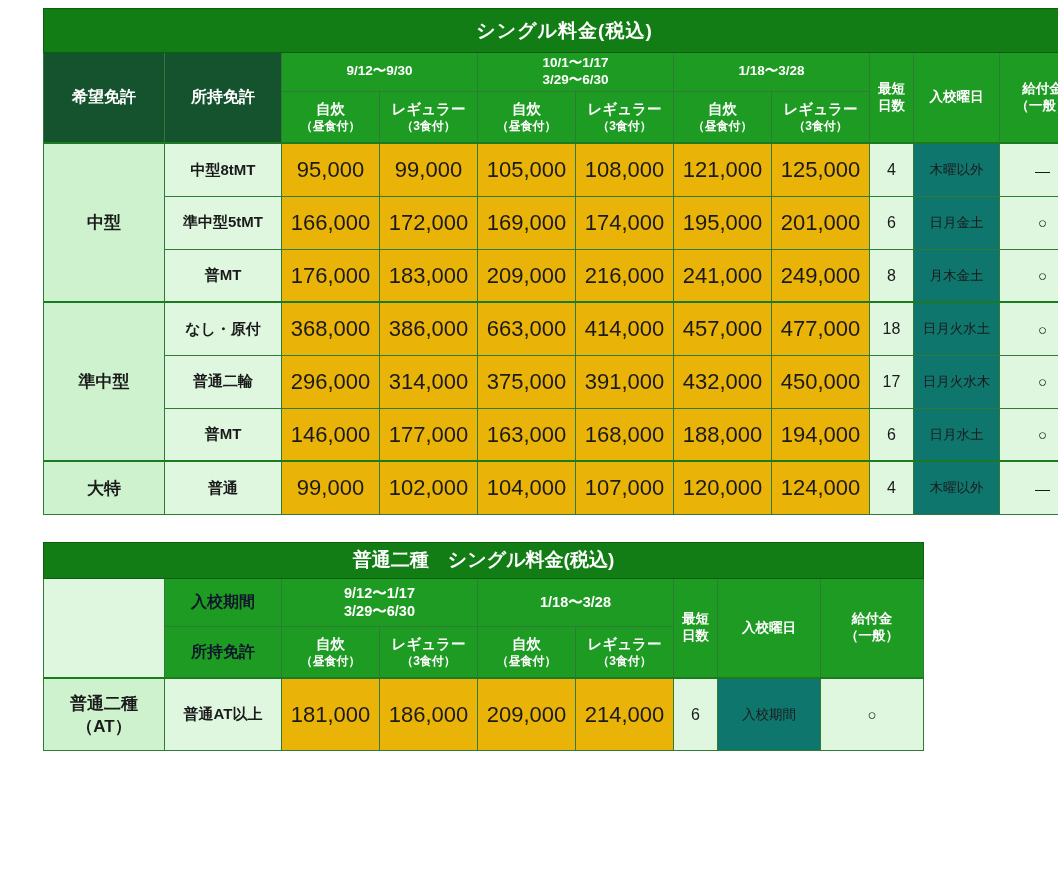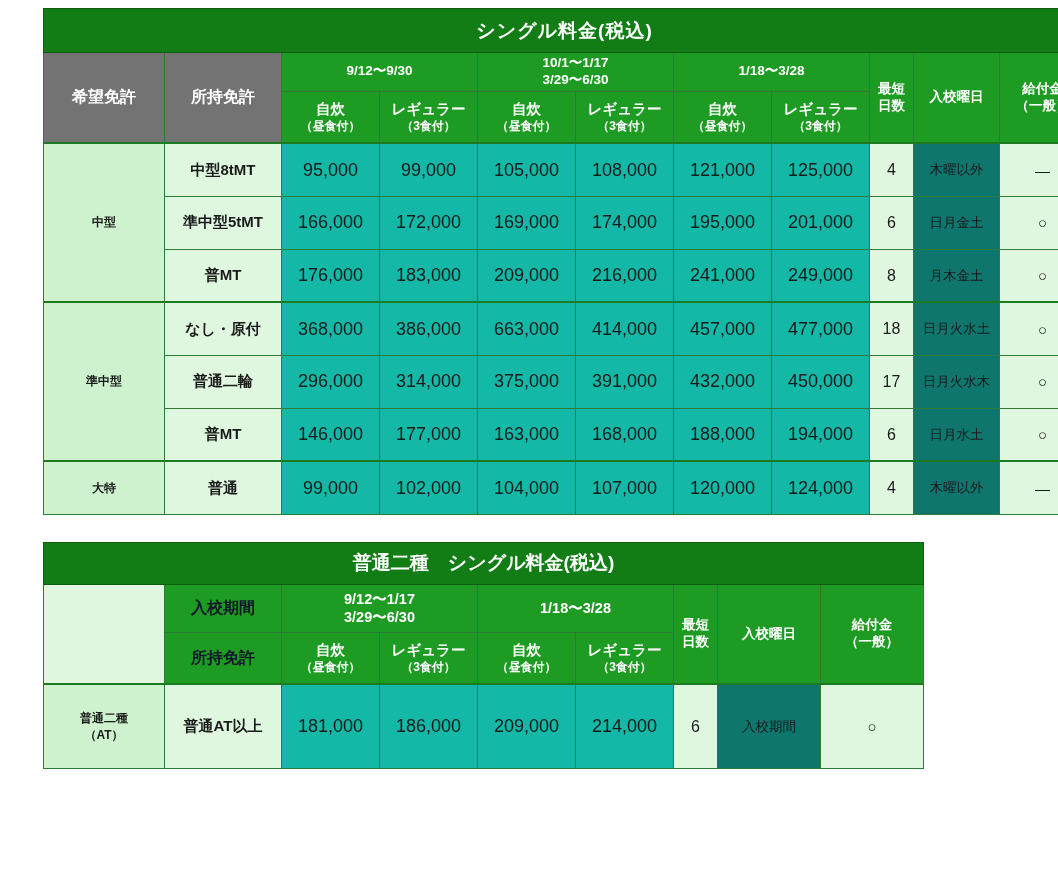--- a/index.html
+++ b/index.html
@@ -35,21 +35,21 @@
   .title-bar {
     background: #127c15;
     color: #ffffff;
     font-size: 19px;
     font-weight: bold;
     height: 44px;
     letter-spacing: 1px;
     border: 1px solid #0d5f10;
   }
   .hdr {
-    background: #737373;
+    background: #14532d;
     color: #ffffff;
     font-weight: bold;
     font-size: 16px;
   }
   .hdr-small {
     background: #1e9b22;
     color: #ffffff;
     font-weight: bold;
     font-size: 13.5px;
     line-height: 1.25;
@@ -61,30 +61,30 @@
     font-size: 14.5px;
     line-height: 1.3;
   }
   .hdr-sub .small {
     font-size: 12px;
     display: block;
   }
   .grp-cell {
     background: #cdf2cd;
     font-weight: bold;
-    font-size: 12px;
+    font-size: 17px;
   }
   .lic-cell {
     background: #dff7df;
     font-size: 15px;
     font-weight: bold;
   }
   .price-cell {
-    background: #14b8a6;
-    font-size: 18px;
+    background: #eab308;
+    font-size: 22px;
   }
   .days-cell {
     background: #dff7df;
     font-size: 16px;
   }
   .dow-cell {
     background: #0f766e;
     font-size: 13.5px;
   }
   .benefit-cell {
@@ -94,21 +94,21 @@
   .row-h { height: 53px; }
   .thick-top { border-top: 2px solid #1c7a21; }
 
   
   #table2 { width: 880px; margin-top: 27px; }
   .title-bar2 {
     background: #127c15;
     color: #ffffff;
     font-size: 19px;
     font-weight: bold;
-    height: 42px;
+    height: 36px;
     border: 1px solid #0d5f10;
   }
   .hdr2-label {
     background: #1e9b22;
     color: #0f172a;
     font-weight: bold;
     font-size: 16px;
   }
   .hdr2-period {
     background: #1e9b22;
@@ -125,21 +125,21 @@
     line-height: 1.25;
   }
   .hdr2-sub {
     background: #1e9b22;
     color: #ffffff;
     font-weight: bold;
     font-size: 14.5px;
     line-height: 1.3;
   }
   .hdr2-sub .small { font-size: 12px; display: block; }
-  .row2 { height: 84px; }
+  .row2 { height: 72px; }
 </style>
 </head>
 <body>
 
 <div class="page">
 
   <table id="table1">
     <colgroup>
       <col style="width:121px">
       <col style="width:117px">

